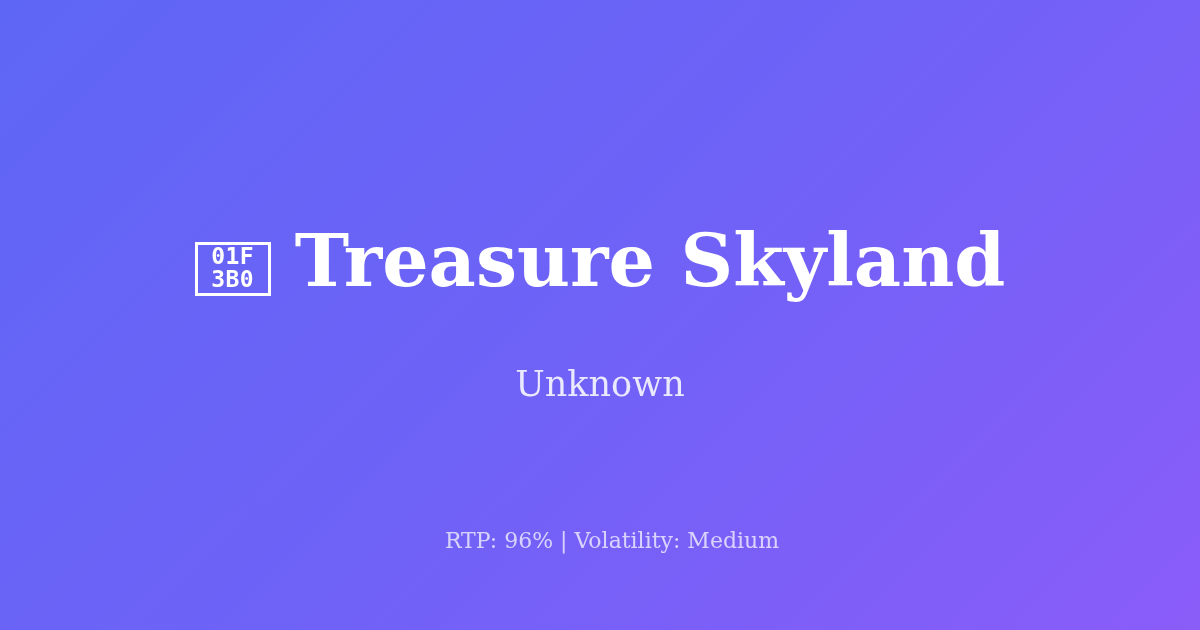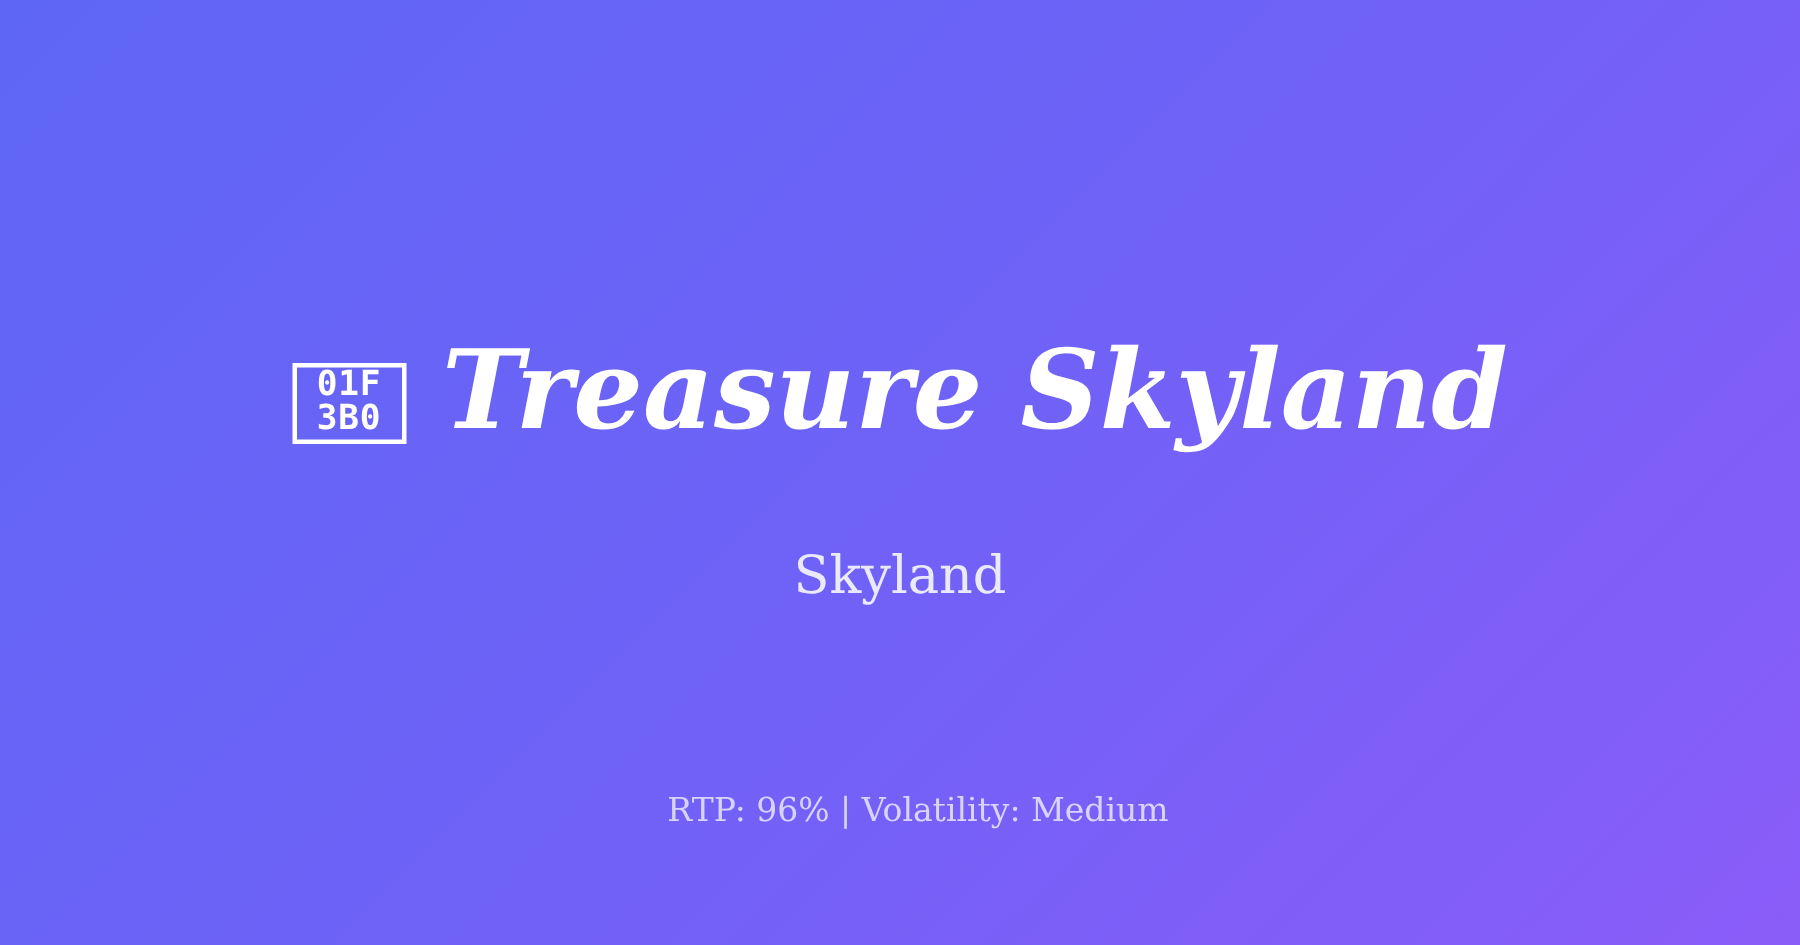--- a/index.html
+++ b/index.html
@@ -77,21 +77,20 @@
   }
 
   .game-title {
     font-family: "DejaVu Serif", "Liberation Serif", serif;
     font-size: 73px;
     line-height: 73px;
     font-weight: 700;
     color: #ffffff;
     white-space: nowrap;
     letter-spacing: 0px;
-    font-style: italic;
   }
 
   
   .provider {
     position: absolute;
     top: 362px;
     left: 0;
     width: 1200px;
     text-align: center;
     font-family: "DejaVu Serif", "Liberation Serif", serif;
@@ -129,17 +128,17 @@
       <div class="tofu">
         <span class="tofu-line">01F</span>
         <span class="tofu-line">3B0</span>
       </div>
 
       <div class="game-title">Treasure Skyland</div>
 
     </div>
   </div>
 
-  <div class="provider">Skyland</div>
+  <div class="provider">Unknown</div>
 
   <div class="meta">RTP: 96% | Volatility: Medium</div>
 
 </div>
 
 </body></html>

